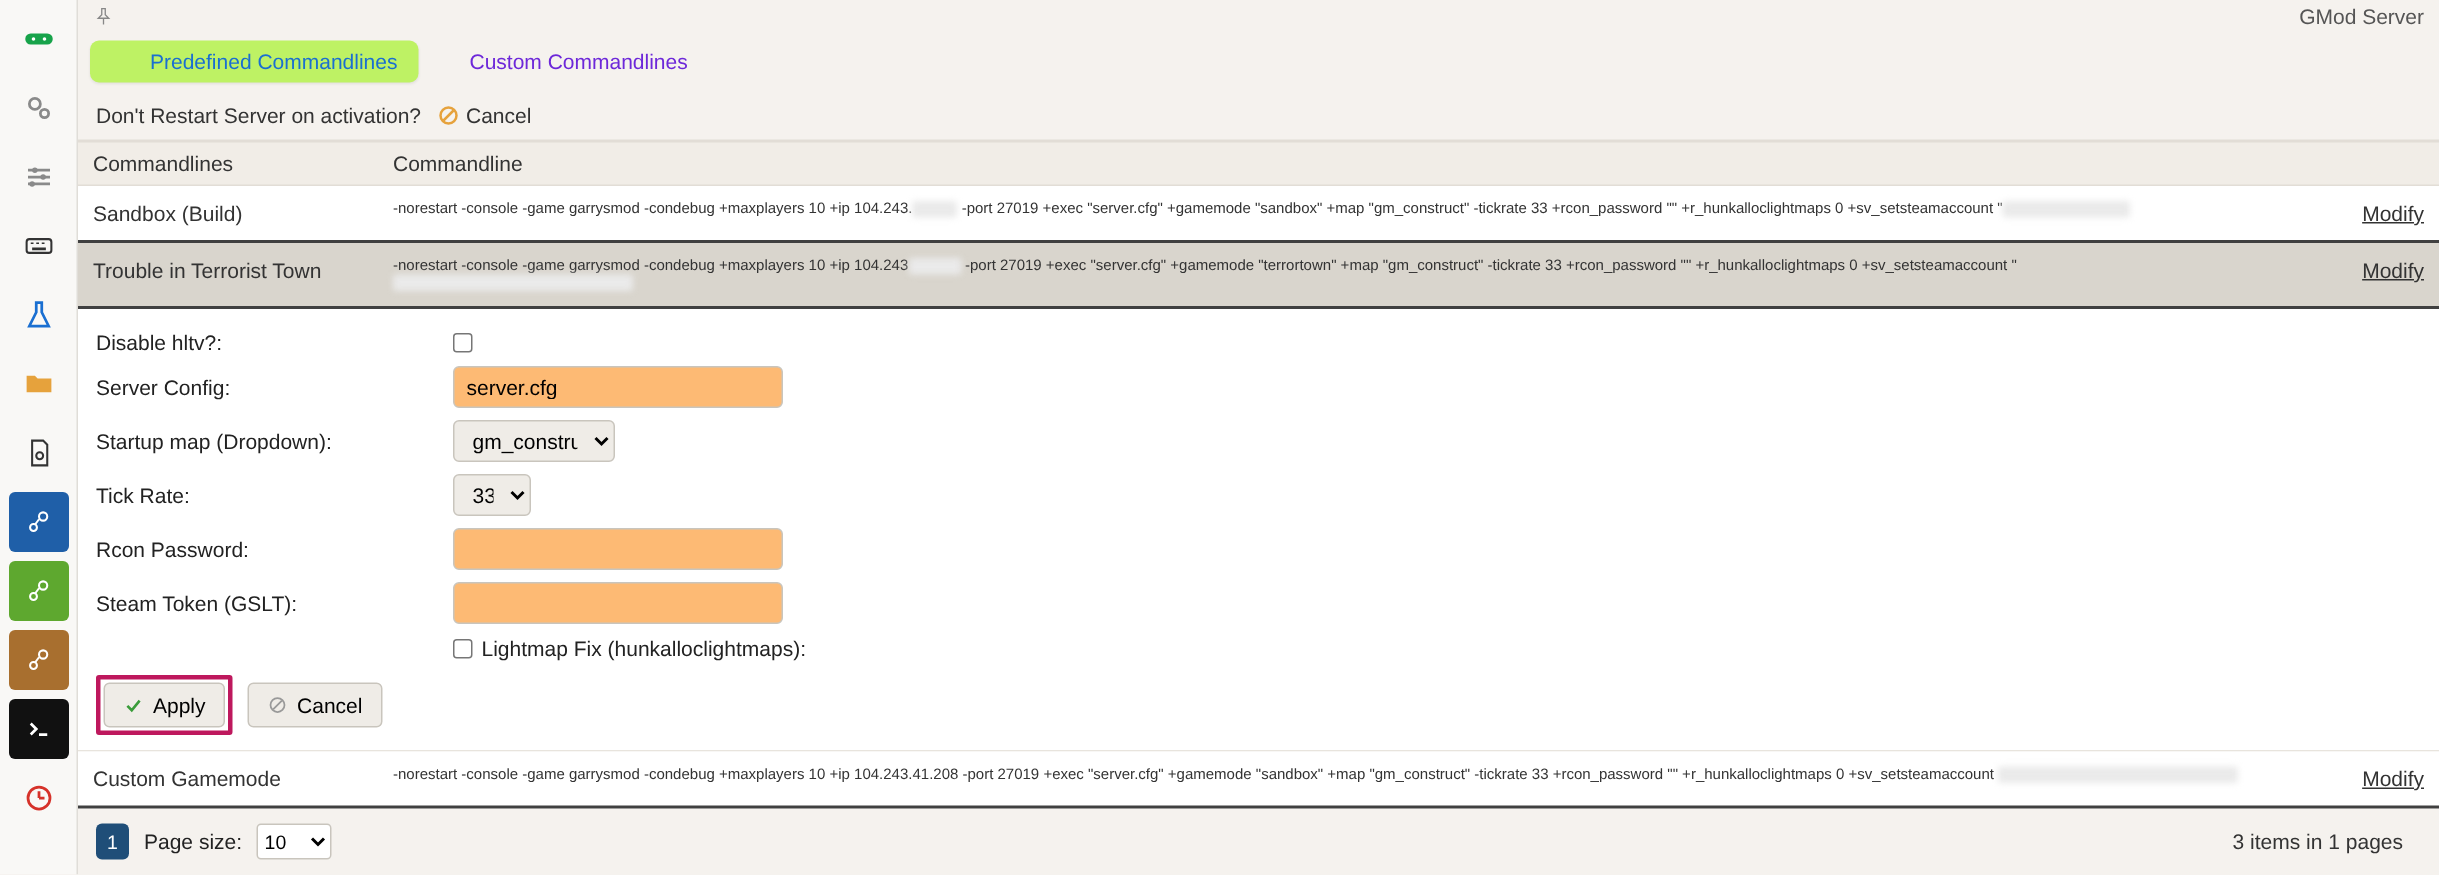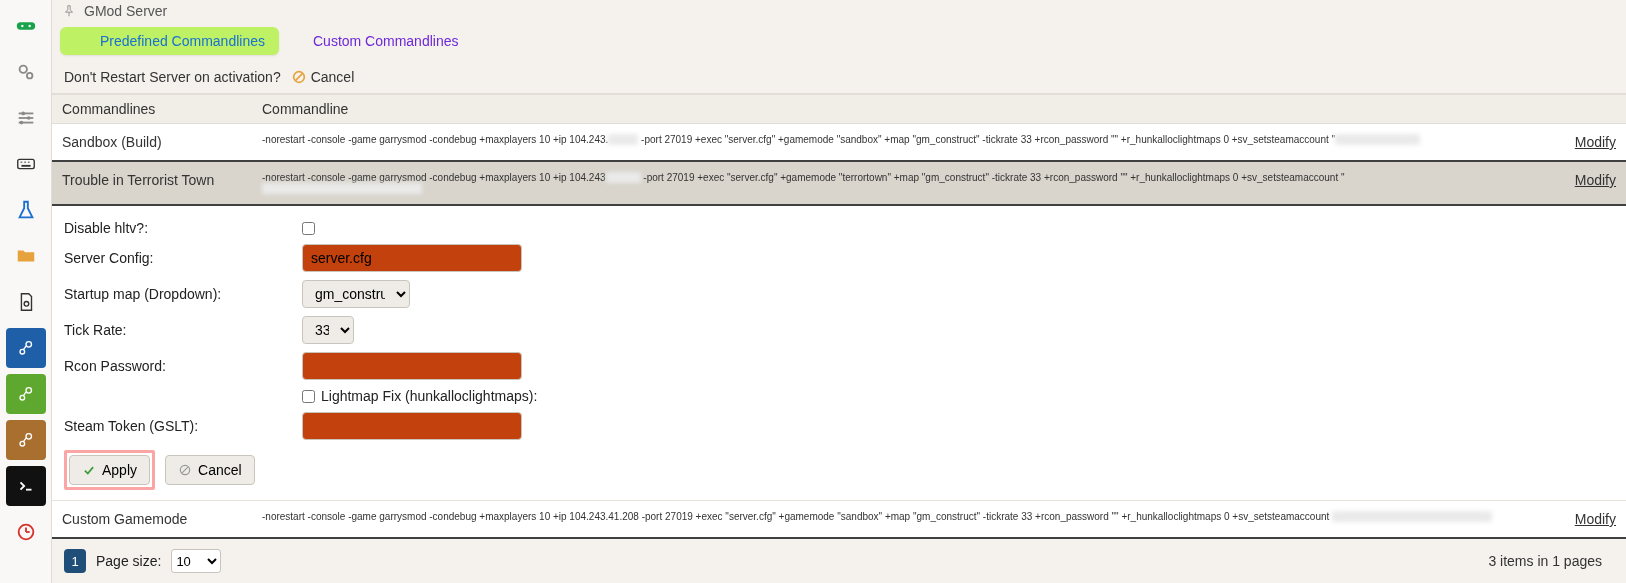--- a/index.html
+++ b/index.html
@@ -2,21 +2,21 @@
 <html><head>
 <meta charset="utf-8">
 <style>
 * { box-sizing: border-box; margin: 0; padding: 0; }
 body { font-family: "Segoe UI", Arial, sans-serif; font-size: 14px; color: #222; background: #f5f2ee; width: 1626px; height: 583px; overflow: hidden; }
 .app { display: flex; height: 100%; }
 .sidebar { width: 52px; background: #f9f8f6; border-right: 1px solid #e0ddd8; display: flex; flex-direction: column; align-items: center; padding-top: 6px; gap: 0; }
 .sidebar .side-item { width: 40px; height: 40px; display: flex; align-items: center; justify-content: center; margin-bottom: 6px; border-radius: 4px; cursor: pointer; }
 .sidebar .side-item svg { width: 22px; height: 22px; }
 .main { flex: 1; display: flex; flex-direction: column; background: #f5f2ee; }
-.topbar { height: 30px; display:flex; align-items:center; padding: 0 10px; color: #555; gap: 8px; }
+.topbar { height: 30px; display:flex; align-items:center; padding: 0 10px; color: #555; gap: 8px; justify-content: space-between; }
 .tabs-row { padding: 6px 8px; }
 .tabs { display:flex; gap: 20px; align-items:center; }
 .tab { padding: 6px 14px; border-radius: 6px; cursor: pointer; color: #6d28d9; }
 .tab.active { background: #bef264; color: #1a6fd1; font-weight: 500; box-shadow: 0 1px 2px rgba(0,0,0,.08); padding-left: 40px; }
 .restart-row { padding: 8px 12px; display:flex; align-items:center; gap:10px; color:#333; border-bottom:1px solid #e2ddd6; }
 .cancel-top { display:flex; align-items:center; gap:4px; cursor:pointer; }
 .cancel-top svg { width:16px; height:16px; }
 .table-head { display:flex; background:#f1ede7; border-top:1px solid #e2ddd6; border-bottom:1px solid #e2ddd6; }
 .th-desc { width: 200px; padding: 6px 10px; color:#333; }
 .th-cmd { flex:1; padding:6px 10px; color:#333; }
@@ -24,28 +24,28 @@
 .row { display:flex; border-bottom:2px solid #404040; }
 .row.selected { background:#d9d5cd; }
 .td-desc { width:200px; padding:10px 10px; color:#333; }
 .td-cmd { flex:1; padding:10px 10px; color:#333; font-size: 10px; white-space: normal; word-break: break-word; position:relative; }
 .td-act { width:120px; padding:10px 10px; text-align:right; }
 .mod-link { color:#333; text-decoration: underline; cursor:pointer; }
 .blur { display:inline-block; background:#eaeaea; color:#eaeaea; border-radius:2px; filter: blur(2px); }
 .form-area { padding: 14px 12px 10px 12px; background: #fff; border-bottom:1px solid #e8e4dd; }
 .form-row { display:flex; align-items:center; margin-bottom: 8px; }
 .form-label { width: 238px; padding-right: 8px; color:#222; }
-.txt-input { width: 220px; height: 28px; border: 1px solid #c9c5bd; border-radius: 4px; background: #c2410c; padding: 2px 8px; font-family:inherit; font-size:14px; }
+.txt-input { width: 220px; height: 28px; border: 1px solid #c9c5bd; border-radius: 4px; background: #fdba74; padding: 2px 8px; font-family:inherit; font-size:14px; }
 .txt-input.narrow { width: 108px; }
 .txt-input.vnarrow { width: 52px; }
 select.txt-input { background: #efece7; }
 .form-chk { margin-right: 6px; }
 .btn-row { display:flex; align-items:center; gap:10px; margin-top:10px; }
 .btn { display:inline-flex; align-items:center; gap:6px; height:30px; padding:0 12px; border:1px solid #c9c5bd; border-radius:4px; background:#efece7; cursor:pointer; font-size:14px; }
-.highlight-box { border:3px solid #fca5a5; padding:2px; border-radius:2px; display:inline-block; }
+.highlight-box { border:3px solid #be185d; padding:2px; border-radius:2px; display:inline-block; }
 .pager { display:flex; align-items:center; padding:10px 12px; gap:10px; }
 .page-num { background:#1f4e78; color:#fff; width:22px; height:24px; display:flex; align-items:center; justify-content:center; border-radius:4px; font-size:13px; }
 .page-size-sel { width:50px; height:24px; border:1px solid #c9c5bd; border-radius:3px; background:#fff; font-size:13px; }
 .pager-right { margin-left:auto; color:#333; padding-right:12px; }
 .pin-icon { width:14px; height:14px; }
 </style>
 </head>
 <body>
 
 <div class="app">
@@ -197,27 +197,27 @@
       </div>
       <div class="form-row">
         <div class="form-label">Tick Rate:</div>
         <select class="txt-input vnarrow"><option>33</option></select>
       </div>
       <div class="form-row">
         <div class="form-label">Rcon Password:</div>
         <input class="txt-input" value="" style="">
       </div>
       <div class="form-row">
+        <div class="form-label">Steam Token (GSLT):</div>
+        <input class="txt-input" value="" style="">
+      </div>
+      <div class="form-row">
         <div class="form-label"></div>
         <input type="checkbox" class="form-chk" style="">
         <span>Lightmap Fix (hunkalloclightmaps):</span>
-      </div>
-      <div class="form-row">
-        <div class="form-label">Steam Token (GSLT):</div>
-        <input class="txt-input" value="" style="">
       </div>
       <div class="btn-row">
         <span class="highlight-box">
           <button class="btn">
             <svg width="14" height="14" viewBox="0 0 24 24">
                 <polyline points="5,13 10,18 19,7" fill="none" stroke="#3a9c3a" stroke-width="3"></polyline>
               </svg>
             <span>Apply</span>
           </button>
         </span>

